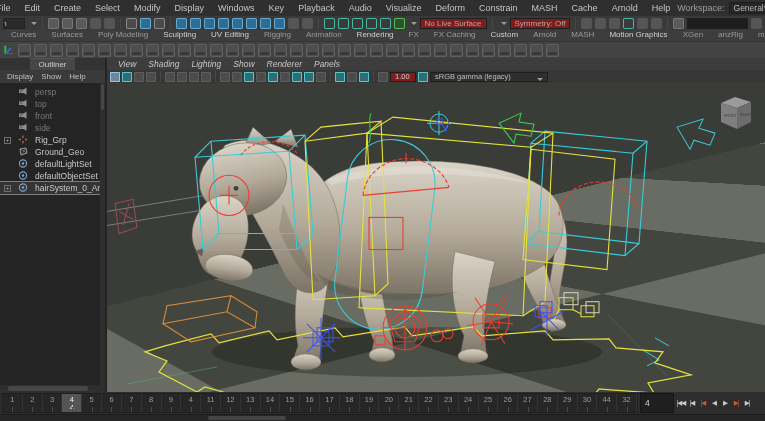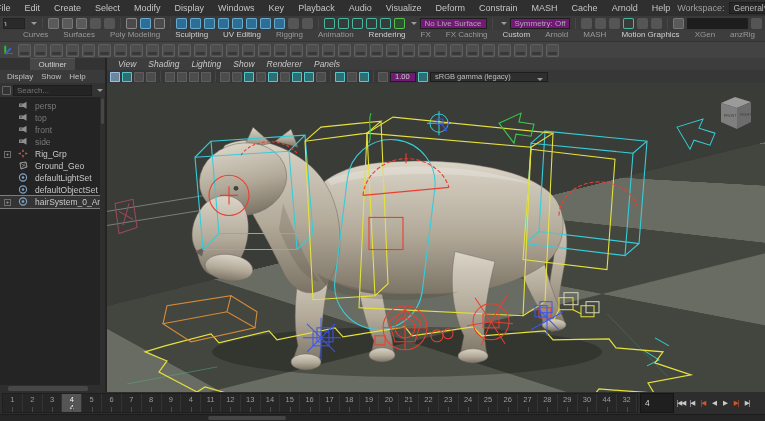--- a/index.html
+++ b/index.html
@@ -23,27 +23,27 @@
     display:flex; align-items:center; font-size:8px; color:#c0c0c0; }
   .menuset span { margin-left:-33px; }
   .caret { width:0; height:0; border-left:3px solid transparent; border-right:3px solid transparent; border-top:3px solid #9a9a9a; margin-left:3px; }
   .sep { width:1px; height:11px; background:#2c2c2c; border-right:1px solid #474747; margin:0 2px; }
   .sic { width:11px; height:11px; border-radius:2px; background:#555; position:relative; flex:0 0 auto; }
   .sic.doc { background:#5a5a5a; box-shadow: inset 0 0 0 1px #777; }
   .sic.blue { background:#2e6e96; box-shadow: inset 0 0 0 1px #67aacd; }
   .sic.teal { background:#3a3a3a; box-shadow: inset 0 0 0 1px #49b8a0; }
   .sic.sel  { background:#4a4a4a; box-shadow: inset 0 0 0 1px #8a8a8a; }
   .sic.grn  { background:#2f4f35; box-shadow: inset 0 0 0 1px #59c04f; }
-  .fld { background:#701a75; border:1px solid #1e1e1e; height:11px; color:#a8a8a8;
+  .fld { background:#7f1d1d; border:1px solid #1e1e1e; height:11px; color:#a8a8a8;
     font-size:8px; display:flex; align-items:center; padding:0 4px; }
   .darkfld { width:108px; background:#1d1d1d; }
 
   
   .shelf-tabs { height:12px; background:#3d3d3d; display:flex; align-items:flex-end; gap:1px;
-    font-size:8px; color:#9a9a9a; padding:0 16px; overflow:hidden; white-space:nowrap; border-bottom:1px solid #333; }
+    font-size:8px; color:#9a9a9a; padding:0 4px; overflow:hidden; white-space:nowrap; border-bottom:1px solid #333; }
   .stab { padding:1px 7px 2px; cursor:default; }
   .stab.bright { color:#cfcfcf; }
   .shelf-icons { height:16px; background:#434343; display:flex; align-items:center; gap:3px; padding:0 3px; overflow:hidden; }
   .axis-ic { width:12px; height:12px; position:relative; flex:0 0 auto; }
   .axis-ic i { position:absolute; left:2px; bottom:2px; width:8px; height:1.5px; background:#c33; transform-origin:left center; }
   .axis-ic i.g { background:#3b3; transform:rotate(-90deg); }
   .axis-ic i.b { background:#36c; transform:rotate(-45deg); }
   .shic { width:13px; height:13px; border-radius:2px; background:#4e4e4e; box-shadow: inset 0 0 0 1px #5f5f5f; position:relative; flex:0 0 auto; }
   .shic::after { content:""; position:absolute; left:2px; right:2px; bottom:2px; height:3px; background:#383838; border-radius:1px; }
 
@@ -265,25 +265,20 @@
 
     <div class="outliner">
       <div class="ol-tab">
           <span>Outliner</span>
         </div>
       <div class="ol-menus" id="ol-menus">
           <span>Display</span>
           <span>Show</span>
           <span>Help</span>
         </div>
-      <div class="ol-search">
-        <span class="box"></span>
-        <input placeholder="Search..." style="">
-        <span class="caret"></span>
-      </div>
       <div class="ol-list" id="ol-list">
         <div class="ol-row dim">
             <span class="noexp"></span>
             <span><svg width="10" height="9" viewBox="0 0 10 9">
                 <path d="M1 2.5 h4.5 l3 -1.8 v7 l-3 -1.8 H1 Z" fill="#8f8f8f"></path>
                 <circle cx="3" cy="4" r="1.4" fill="#6a6a6a"></circle>
               </svg></span>
             <span>persp</span>
           </div>
           <div class="ol-row dim">

